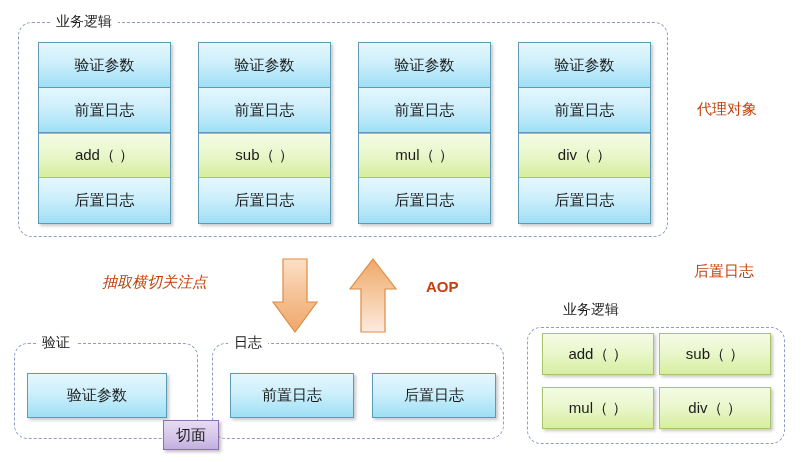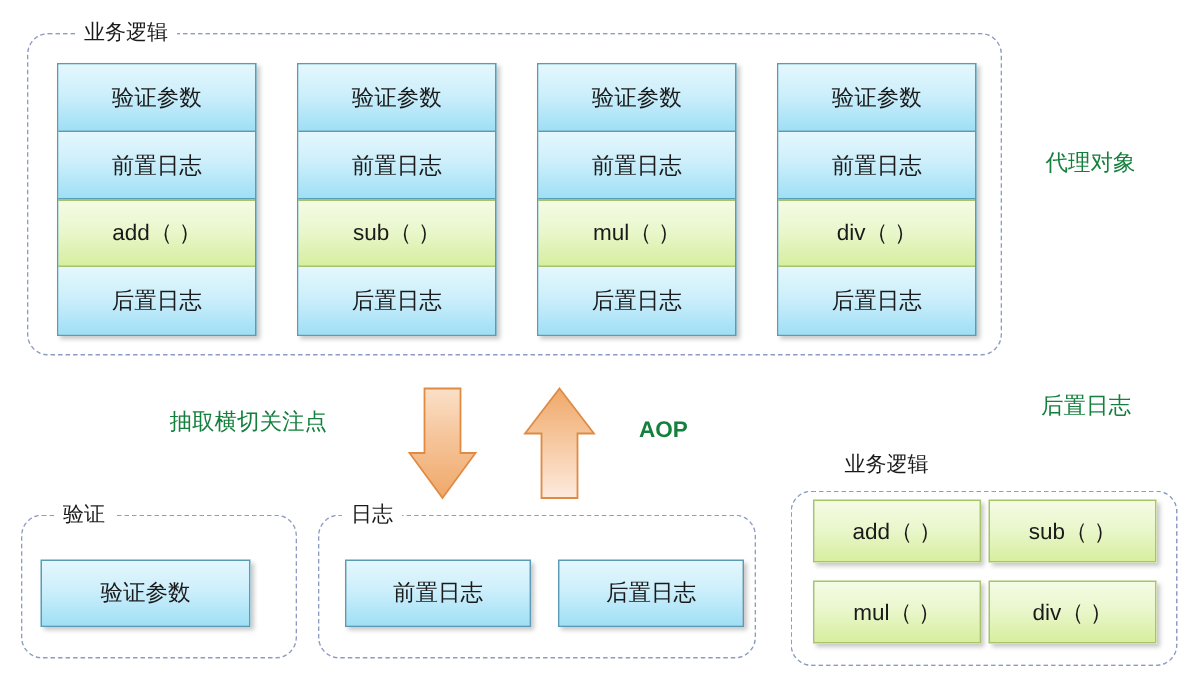--- a/index.html
+++ b/index.html
@@ -40,21 +40,21 @@
     white-space: nowrap;
     color: #1a1a1a;
   }
 
   
   .free-label {
     position: absolute;
     font-size: 15px;
     line-height: 18px;
     white-space: nowrap;
-    color: #15803d;
+    color: #c2410c;
   }
 
   
   .stack {
     position: absolute;
     width: 133px;
     box-sizing: border-box;
     border: 1px solid #5b9bb5;
     box-shadow: 2px 2px 3px rgba(0,0,0,0.22);
     background: #bfe9f8;
@@ -157,21 +157,21 @@
     <div class="cell">后置日志</div>
   </div>
 
   <div class="stack" style="left:518px; top:42px;">
     <div class="cell">验证参数</div>
     <div class="cell">前置日志</div>
     <div class="cell method">div（ ）</div>
     <div class="cell">后置日志</div>
   </div>
 
-  <div class="free-label" style="left:113px; top:273px;">抽取横切关注点</div>
+  <div class="free-label" style="left:102px; top:273px;font-style:italic;">抽取横切关注点</div>
 
   <div class="arrow" style="left:272px; top:258px;">
     <svg width="46" height="76" viewBox="0 0 46 76">
       <defs>
         <linearGradient id="gradDown" x1="0" y1="0" x2="0" y2="1">
           <stop offset="0%" stop-color="#fbe0c8"></stop>
           <stop offset="45%" stop-color="#f6c49a"></stop>
           <stop offset="100%" stop-color="#efa869"></stop>
         </linearGradient>
       </defs>
@@ -199,20 +199,21 @@
 
   <div class="chip-blue" style="left:27px; top:373px; width:140px; height:45px;">验证参数</div>
 
   <div class="group" style="left:212px; top:343px; width:292px; height:96px;"></div>
   <div class="group-label" style="left:228px; top:334px;">日志</div>
 
   <div class="chip-blue" style="left:230px; top:373px; width:124px; height:45px;">前置日志</div>
 
   <div class="chip-blue" style="left:372px; top:373px; width:124px; height:45px;">后置日志</div>
 
+  <div class="chip-purple" style="left:163px; top:420px; width:56px; height:30px;">切面</div>
 
   <div class="free-label" style="left:694px; top:262px;">后置日志</div>
 
   <div class="group" style="left:527px; top:327px; width:258px; height:117px;"></div>
   <div class="group-label" style="left:557px; top:301px;">业务逻辑</div>
 
   <div class="chip-green" style="left:542px; top:333px; width:112px; height:42px;">add（ ）</div>
 
   <div class="chip-green" style="left:659px; top:333px; width:112px; height:42px;">sub（ ）</div>
 

